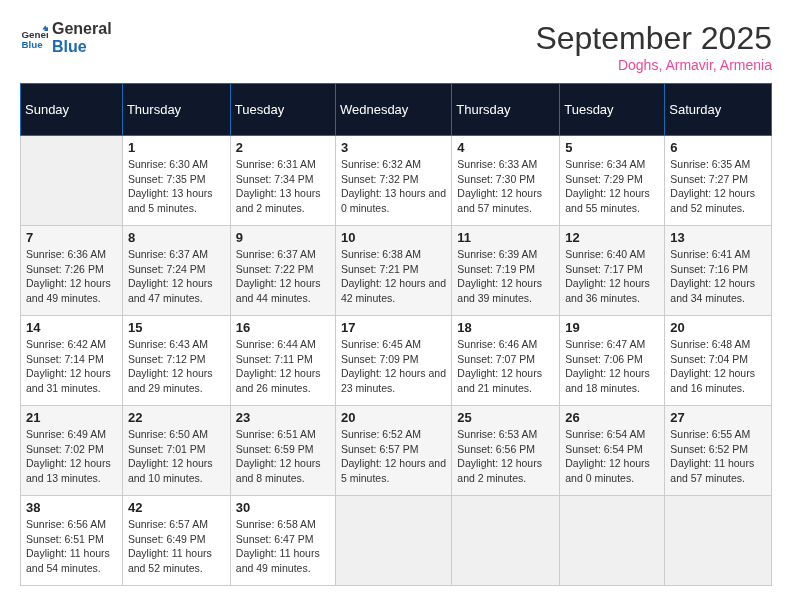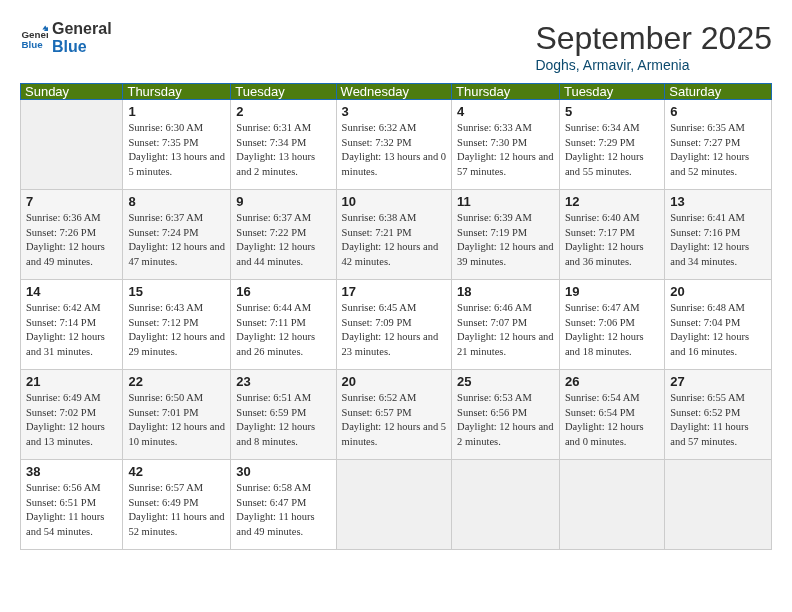--- a/index.html
+++ b/index.html
@@ -19,40 +19,40 @@
     .logo {
       display: flex;
       align-items: center;
       gap: 4px;
     }
     .logo-icon {
       width: 28px;
       height: 28px;
     }
     .title-block {
-      text-align: left;
+      text-align: right;
     }
     .month-title {
       font-size: 32px;
       color: #333;
       font-weight: normal;
     }
     .subtitle {
       font-size: 14px;
-      color: #0c4a6e;
+      color: #ec4899;
     }
     table {
       width: 100%;
       border-collapse: collapse;
       font-size: 11px;
     }
     thead tr th {
-      background: #4d7c0f;
+      background: #0f172a;
       color: #fff;
-      padding: 0 4px;
+      padding: 18px 4px;
       text-align: left;
       font-size: 13px;
       font-weight: normal;
       border: 1px solid #1a6bb5;
     }
     tbody tr td {
       border: 1px solid #ccc;
       vertical-align: top;
       padding: 4px 5px;
       min-height: 80px;
@@ -62,21 +62,20 @@
       font-size: 13px;
       font-weight: bold;
       color: #222;
       display: block;
       margin-bottom: 2px;
     }
     .day-info {
       font-size: 10.5px;
       color: #333;
       line-height: 1.4;
-      font-family: Liberation Serif, serif;
     }
     .empty { background: #f9f9f9; }
     tbody tr:nth-child(odd) td { background: #fff; }
     tbody tr:nth-child(even) td { background: #f5f5f5; }
     tbody tr td.empty { background: #f0f0f0; }
   </style>
 </head>
 <body>
 
 <div class="header">

